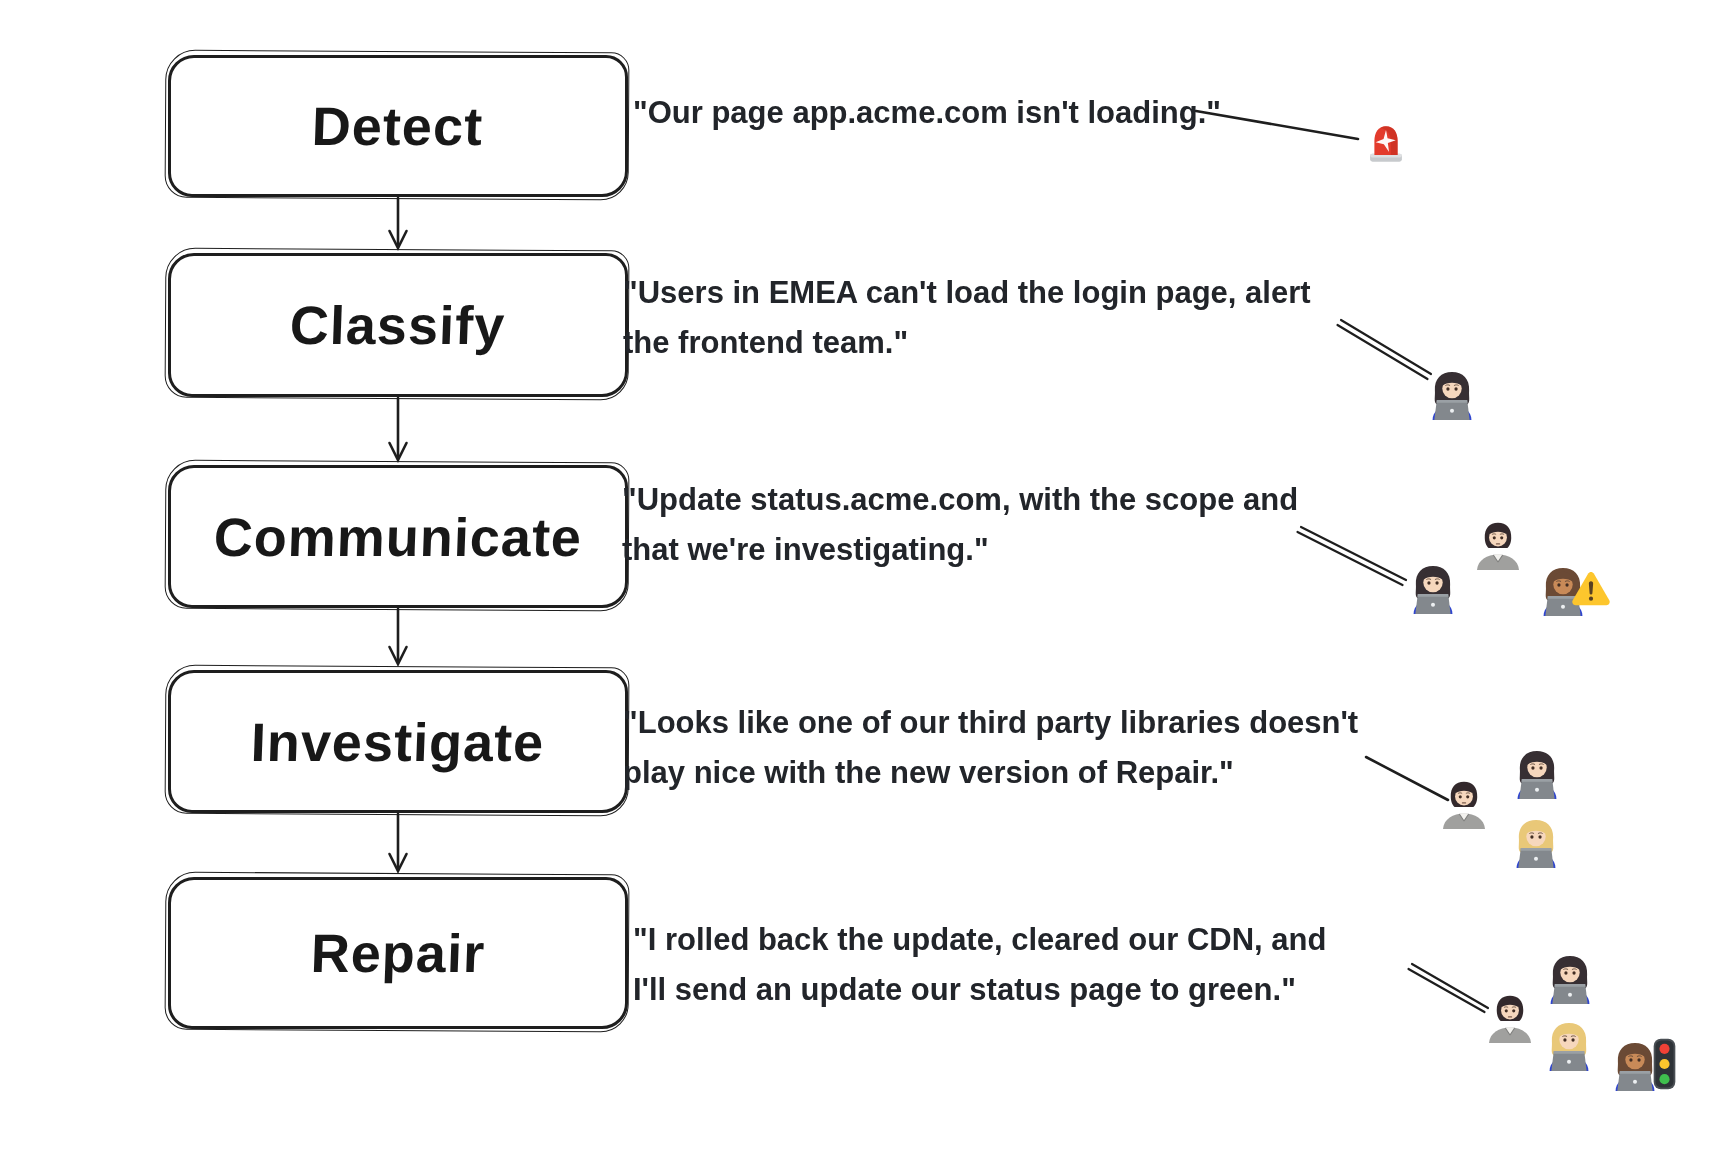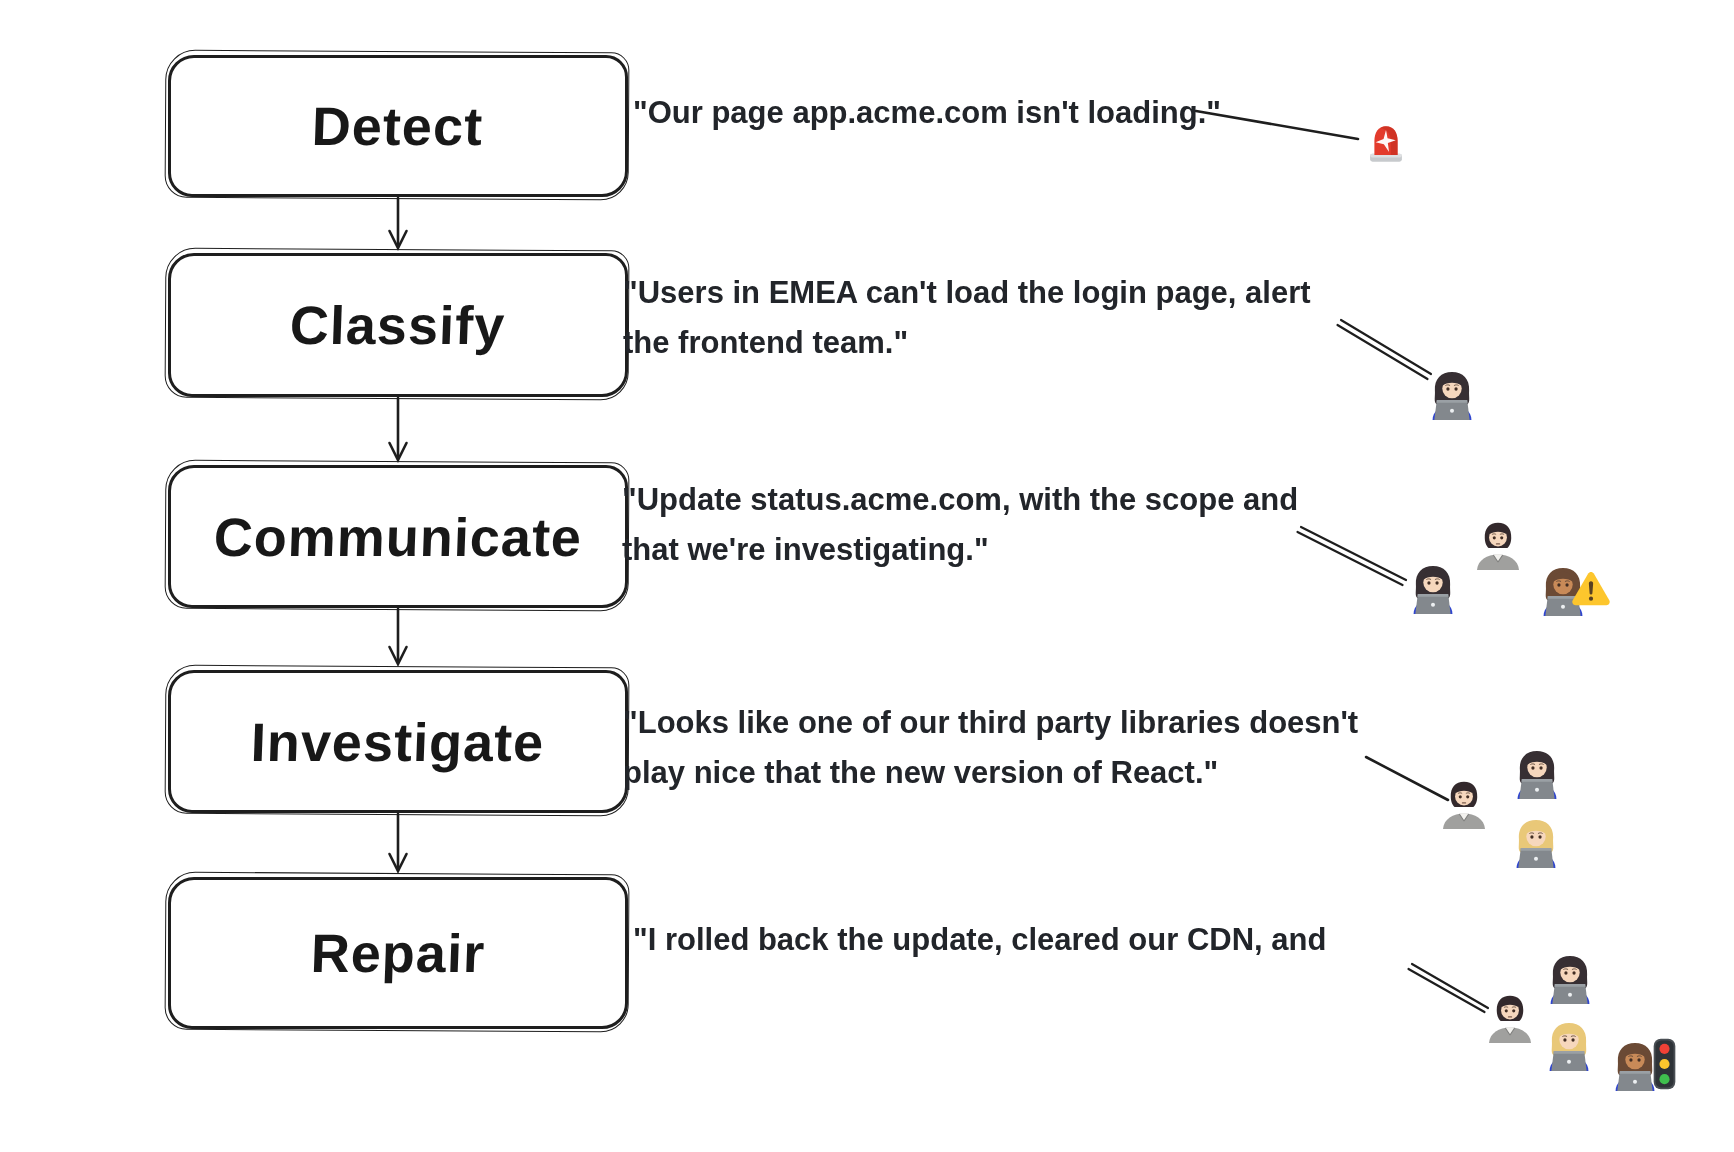--- a/index.html
+++ b/index.html
@@ -118,24 +118,25 @@
   <div class="quote" style="left:623px;top:268px;">
     <div>"Users in EMEA can't load the login page, alert</div>
     <div>the frontend team."</div>
   </div>
   <div class="quote" style="left:622px;top:475px;">
     <div>"Update status.acme.com, with the scope and</div>
     <div>that we're investigating."</div>
   </div>
   <div class="quote" style="left:623px;top:698px;">
     <div>"Looks like one of our third party libraries doesn't</div>
-    <div>play nice that the new version of React."</div>
+    <div>play nice with the new version of Repair."</div>
   </div>
   <div class="quote" style="left:633px;top:915px;">
     <div>"I rolled back the update, cleared our CDN, and</div>
+    <div>I'll send an update our status page to green."</div>
   </div>
 
   <span class="emoji" style="left:1364px;top:121px;width:44px;height:46px;">
       <svg viewBox="0 0 72 72">
       <rect x="10" y="52" width="52" height="13" rx="4" fill="#c7cacd"></rect>
       <rect x="10" y="52" width="52" height="6" rx="3" fill="#dee0e2"></rect>
       <path d="M36 7C23 7 17 18 17 31v23h38V31C55 18 49 7 36 7Z" fill="#e33b2c"></path>
       <path d="M36 7c-3.5 0-6.8.9-9.4 2.7C40 12 44 23 44 32v22h11V31C55 18 49 7 36 7Z" fill="#c12d1f" opacity=".55"></path>
       <path d="M32 28 36 13l2.5 13.5L52 30l-13 4.5L41 49l-8.5-12.5L19 33l13-5Z" fill="#ffffff" opacity=".96"></path>
     </svg>

